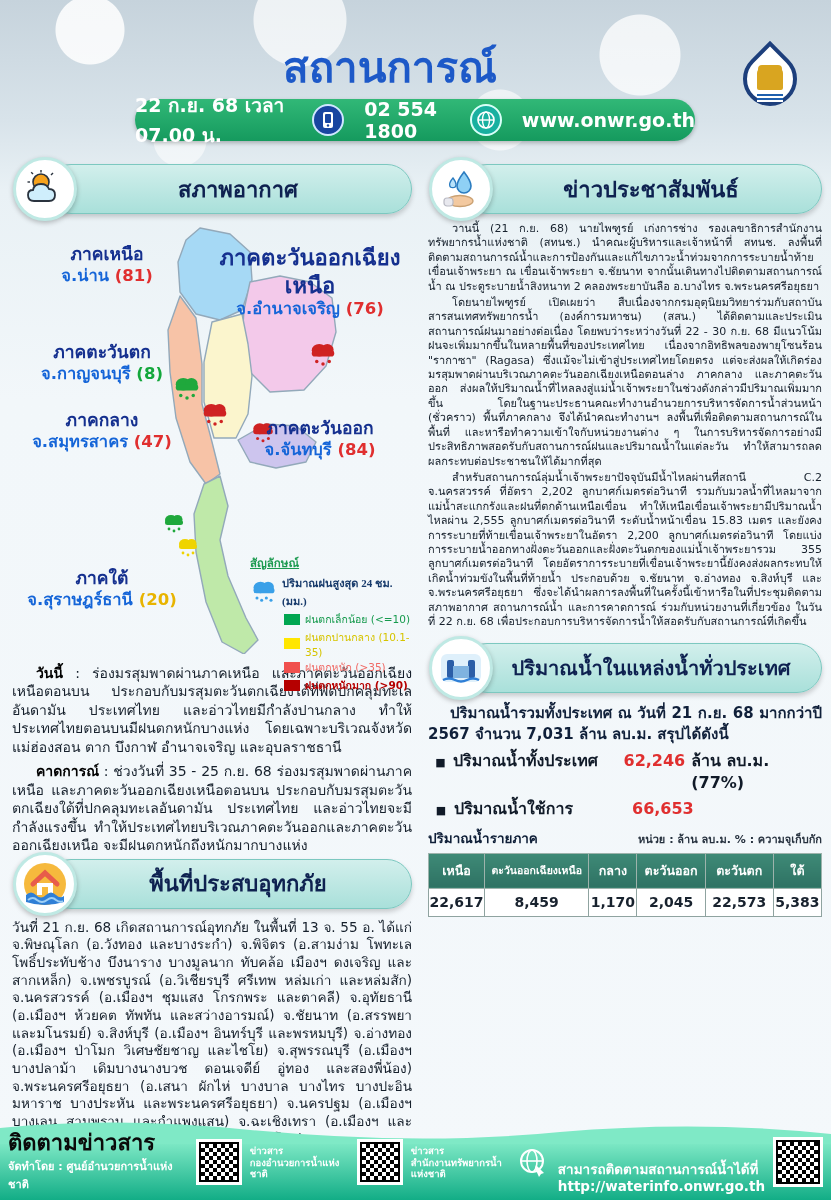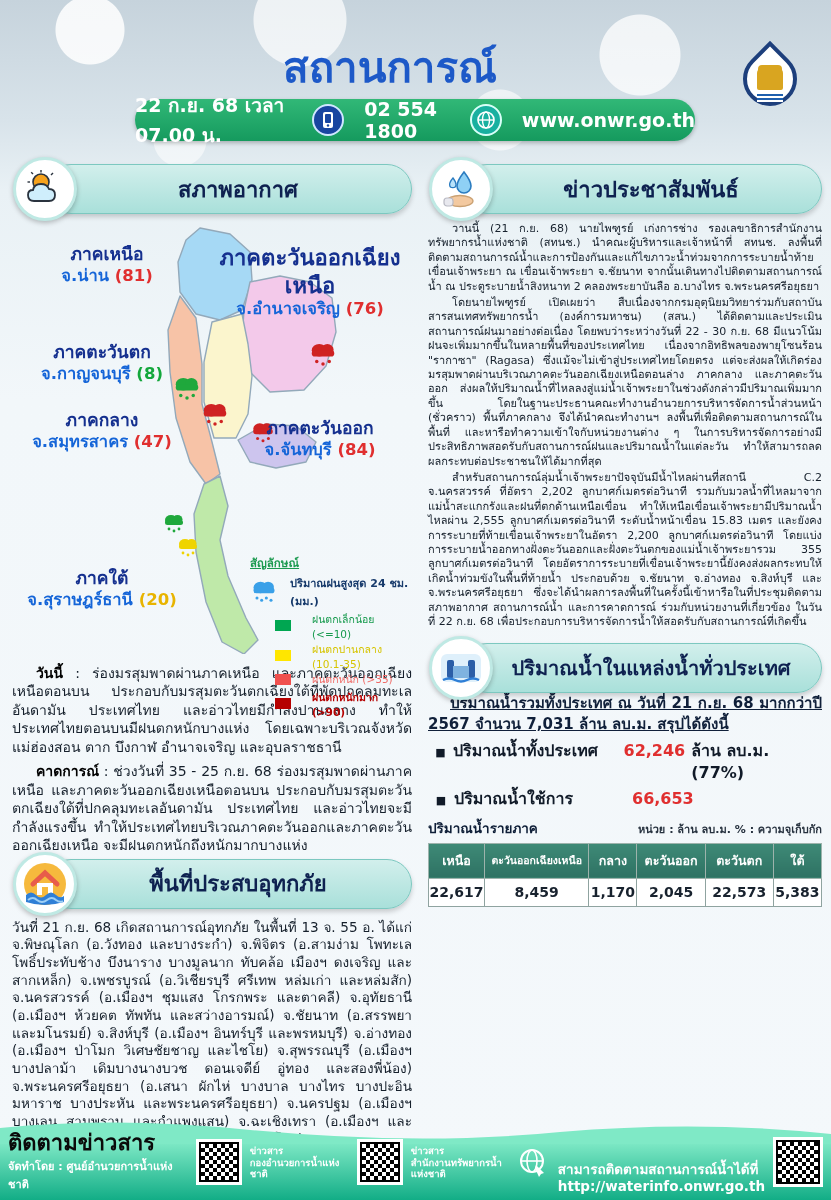--- a/index.html
+++ b/index.html
@@ -47,33 +47,33 @@
   .mapzone{ position:relative; height:436px; margin-top:8px; }
   .mapzone svg.thmap{ position:absolute; left:96px; top:0; }
   .rlabel{ position:absolute; text-align:center; line-height:1.25;}
   .r-name{ color:#15308f; font-weight:800; font-size:17.5px; }
   .r-prov{ color:#1565d8; font-weight:800; font-size:16.5px; }
   .v-red{ color:#e02f2f; } .v-green{ color:#13a73c; } .v-yellow{ color:#e8b400; }
   .cloud{ position:absolute; width:30px; height:28px; }
   
   .legend{ position:absolute; left:238px; top:332px; width:162px; font-size:10.5px; }
   .legend .lg-title{ color:#1c9a50; font-weight:800; text-decoration:underline; font-size:11.5px; margin-bottom:2px;}
-  .legend .lg-head{ display:flex; align-items:center; gap:12px; }
+  .legend .lg-head{ display:flex; align-items:center; gap:4px;font-family:Liberation Serif, serif; }
   .legend .lg-sub{ color:#173a6b; font-weight:800; font-size:11px; }
-  .lg-row{ display:flex; align-items:center; gap:21px; margin-top:1px; margin-left:25px;}
+  .lg-row{ display:flex; align-items:center; gap:5px; margin-top:1px; margin-left:34px;}
   .lg-sw{ width:16px; height:11px; flex:0 0 auto;}
   .sw-0{background:#00a651}.sw-1{background:#ffe600}.sw-2{background:#f0504e}.sw-3{background:#b50000}
   .lb-0{color:#169a4d}.lb-1{color:#d6c400}.lb-2{color:#f06a66}.lb-3{color:#b50000;font-weight:800}
   
   .para{ font-size:14px; line-height:1.32; color:#16202c; text-align:justify; overflow-wrap:break-word; margin-top:6px;}
   .para b{ color:#000; }
   .col-right .para{ font-size:11px; line-height:1.31; text-indent:24px; margin-top:2px;}
   .flood-text{ margin-top:10px; font-size:13.6px; line-height:1.3;}
   
-  .summary{ font-size:15px; line-height:1.35; font-weight:600; color:#10203a; text-indent:22px; text-align:justify;text-decoration:underline;}
+  .summary{ font-size:15px; line-height:1.35; font-weight:600; color:#10203a; margin-top:10px; text-indent:22px; text-align:justify;}
   .bullets{ margin-top:4px; }
   .bullet-row{ display:flex; align-items:baseline; font-size:16px; font-weight:800; color:#101a28; margin-top:4px;}
   .bullet-row .bul{ width:26px; text-align:center; font-size:11px;}
   .bullet-row .bl{ width:178px; }
   .bullet-row .bv{ color:#e02f2f; margin-right:6px;}
   .tbl-caption{ display:flex; justify-content:space-between; align-items:baseline; margin-top:6px;}
   .tbl-title{ font-size:13.5px; font-weight:800; color:#0f1f38;}
   .tbl-note{ font-size:11px; font-weight:800; color:#27323f;}
   table.wt{ width:100%; border-collapse:collapse; margin-top:4px; background:#fff;}
   table.wt th{ background:linear-gradient(180deg,#3f8a77,#2e7263); color:#fff; font-weight:800; font-size:12.5px; padding:7px 1px; border:1px solid #9db3ac;}

